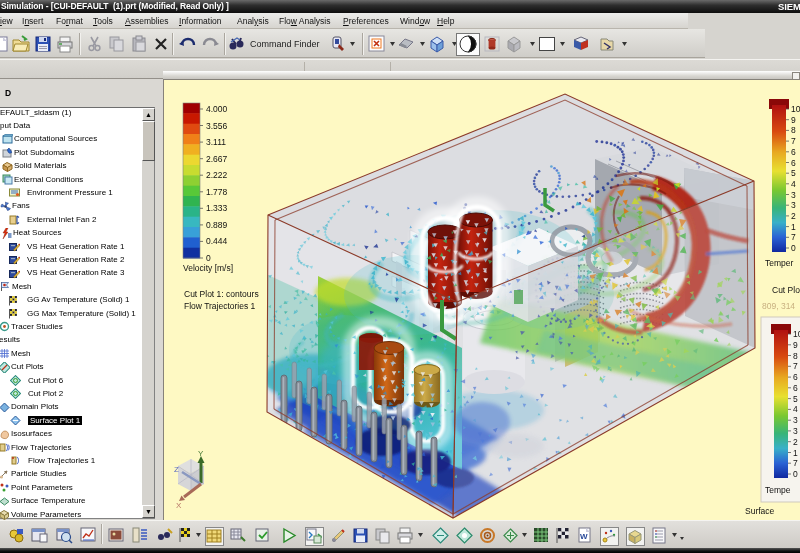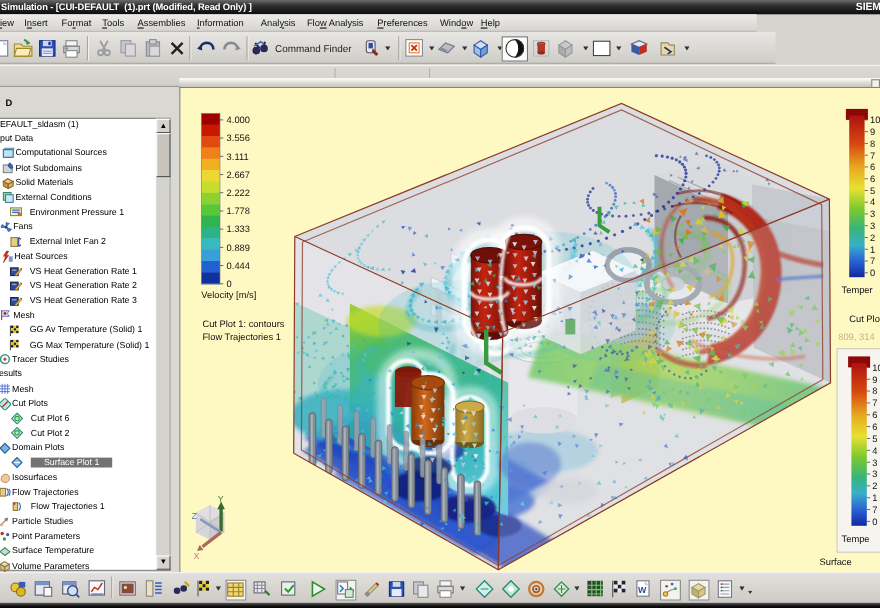--- a/index.html
+++ b/index.html
@@ -8,21 +8,21 @@
 #menubar{left:0;top:13px;width:688px;height:16px;background:linear-gradient(#ececea,#d6d4cf);border-bottom:1px solid #b9b5ad;font-size:8.5px;color:#111}
 .mi{position:absolute;top:3px;white-space:nowrap}
 #toolbar1{left:0;top:29px;width:705px;height:29px;background:linear-gradient(#e7e6e2,#cfcdc8);border-bottom:1px solid #a8a49c}
 #band2{left:0;top:59px;width:800px;height:20px;background:linear-gradient(#dcdad5,#d1cfca);border-top:1px solid #f4f3f0;border-bottom:1px solid #94908a}
 .ticon{position:absolute;top:6px;width:18px;height:18px}
 .sep1{position:absolute;top:4px;width:1px;height:22px;background:#aaa69e;box-shadow:1px 0 0 #f2f1ee}
 .dd{position:absolute;top:13px;width:5px;height:4px}
 #leftpanel{left:0;top:79px;width:163px;height:441px;background:#dad8d3}
 #treebox{position:absolute;left:-2px;top:28px;width:157px;height:412px;background:#fff;border:1px solid #828282;border-top-color:#6e6e6e}
 .trow{position:absolute;left:0;font-size:8px;color:#000;white-space:nowrap}
-.tsel{background:#737373;color:#fff;padding:0 12px}
+.tsel{background:#000000;color:#fff;padding:0 2px}
 #viewport{left:163px;top:79px;width:637px;height:441px;background:#fef9c3;border-left:1px solid #86827a;border-top:1px solid #86827a}
 #botbar{left:0;top:520px;width:800px;height:28px;background:linear-gradient(#e2e0dc,#cecbc6);border-top:1px solid #f5f4f1}
 .bicon{position:absolute;top:6px;width:17px;height:17px}
 #blackstrip{left:0;top:548px;width:800px;height:5px;background:linear-gradient(#555,#111 60%,#000)}
 svg{display:block}
 </style></head><body>
 <div class="abs" id="titlebar">
     <span style="position:absolute;left:1px">Simulation - [CUI-DEFAULT&nbsp; (1).prt (Modified, Read Only) ]</span>
     <span style="position:absolute;left:778px;font-size:9.5px">SIEME</span>
   </div>

